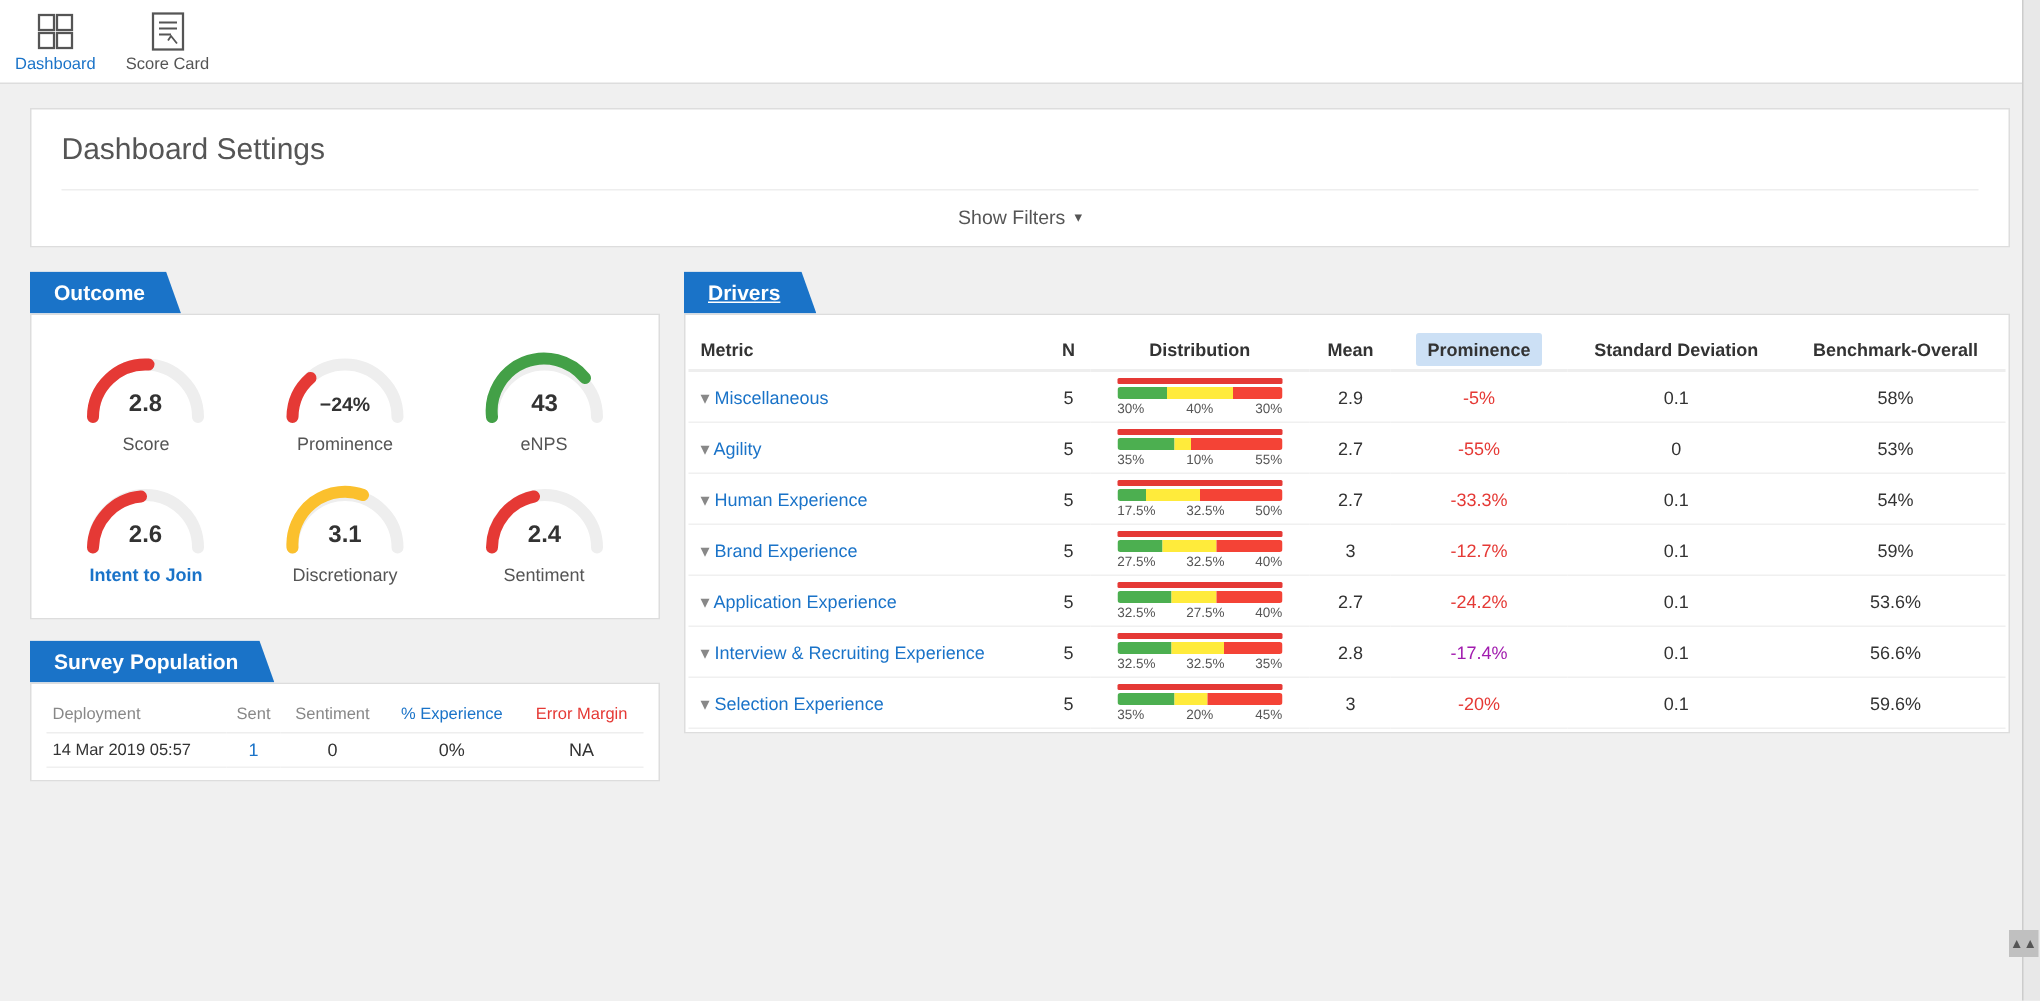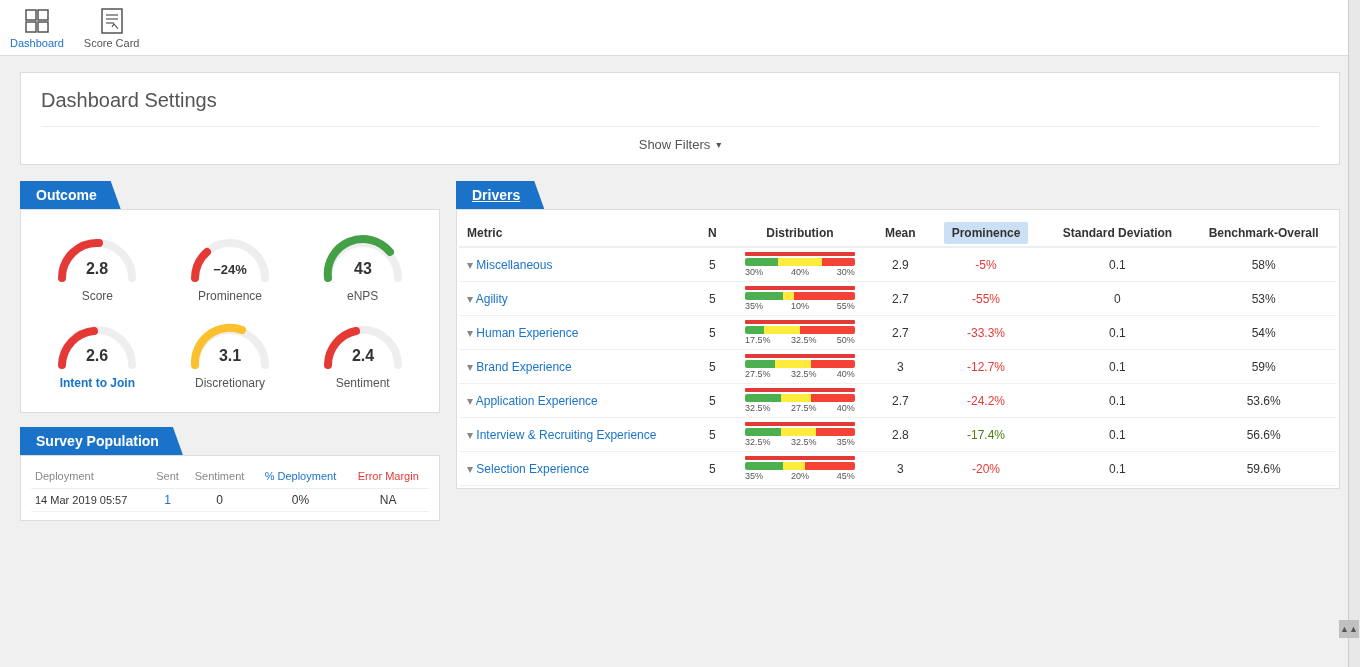--- a/index.html
+++ b/index.html
@@ -179,21 +179,21 @@
       <div style="margin-top:14px;">
         <div style="background:#1a73c8;color:#fff;padding:6px 16px 6px;font-size:14px;font-weight:bold;display:inline-block;clip-path:polygon(0 0, calc(100% - 10px) 0, 100% 100%, 0 100%);padding-right:24px;">Survey Population</div>
         <div style="background:#fff;border:1px solid #ddd;padding:8px 10px;">
           <table class="table">
             <thead>
               <tr>
                 <th class="left">Deployment</th>
                 <th>Sent</th>
                 <th>Sentiment</th>
                 <th style="color:#1a73c8;">
-                  <span>% Deployment</span>
+                  <span>% Experience</span>
                 </th>
                 <th style="color:#e53935;">Error Margin</th>
               </tr>
             </thead>
             <tbody id="survey-tbody">
             <tr>
       <td class="left" style="font-size:11px;">14 Mar 2019 05:57</td>
       <td style="color:#1a73c8;">1</td>
       <td>0</td>
       <td>0%</td>
@@ -367,21 +367,21 @@
             <div class="dist-red" style="width:38.5px;"></div>
           </div>
           <div class="dist-bar-labels">
             <span>32.5%</span>
             <span>32.5%</span>
             <span>35%</span>
           </div>
         </div>
       </td>
       <td>2.8</td>
-      <td style="color:#4d7c0f;">-17.4%</td>
+      <td style="color:#a21caf;">-17.4%</td>
       <td>0.1</td>
       <td>56.6%</td>
     </tr>
                   <tr>
       <td class="metric-col">
         <span style="color:#888;cursor:pointer;">▾ </span>
         <a class="metric-link">Selection Experience</a>
       </td>
       <td>5</td>
       <td>

